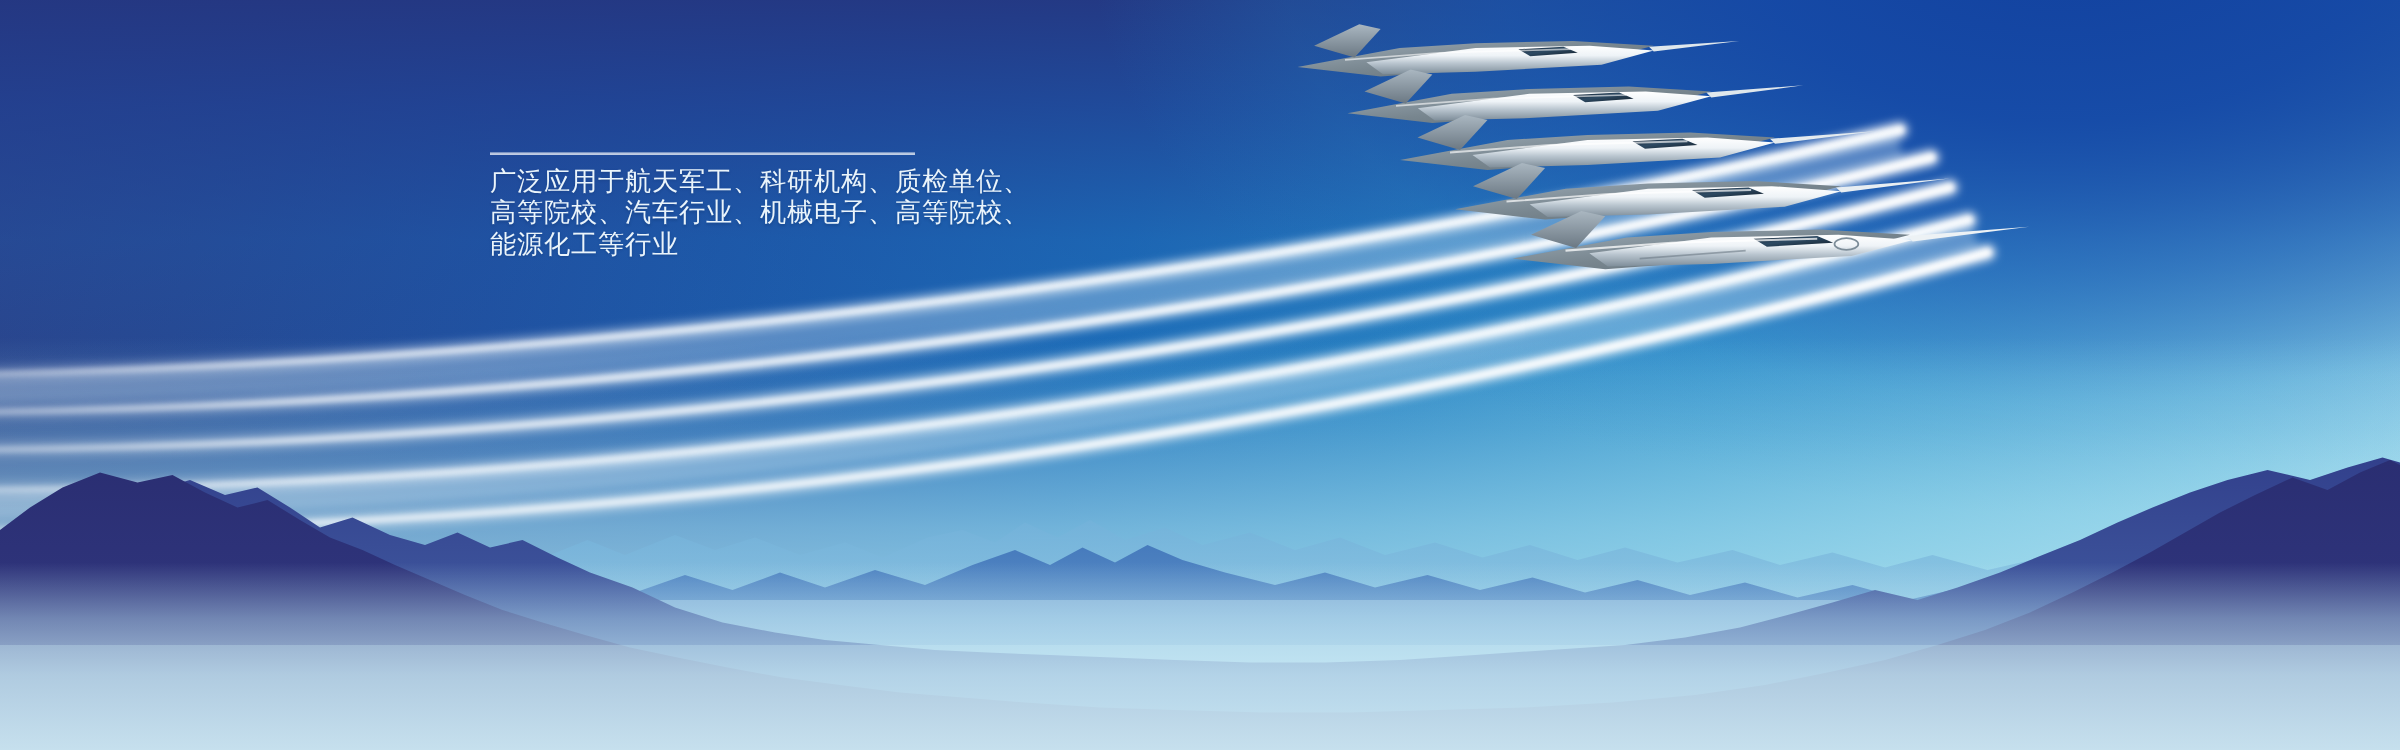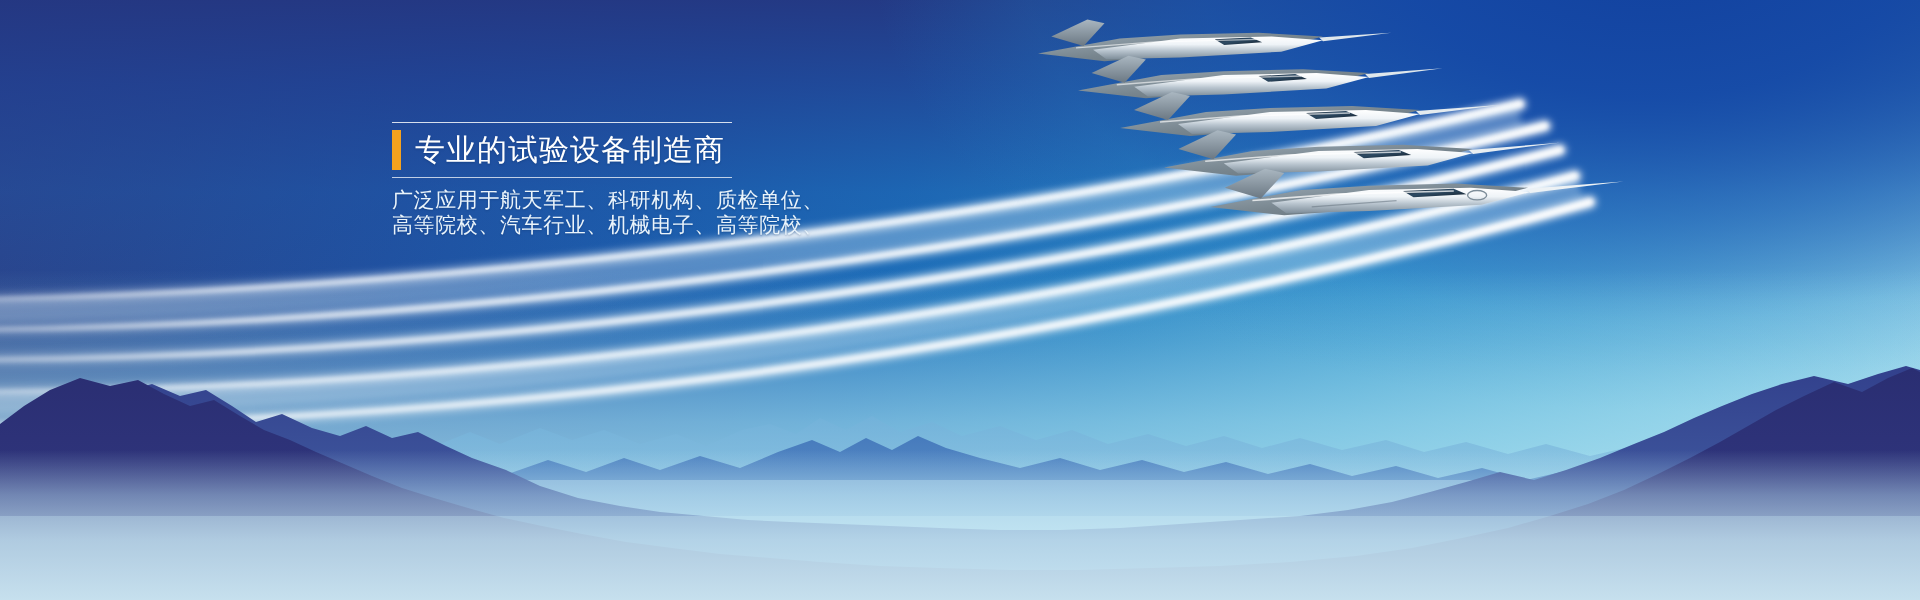--- a/index.html
+++ b/index.html
@@ -334,26 +334,23 @@
       L 1834 42 L 1862 52 L 1888 38 L 1912 28 L 1920 32 L 1920 260 L 0 260 Z"></path>
 
     <rect x="0" y="176" width="1920" height="84" fill="#d6f2f9" opacity="0.30"></rect>
   </svg>
   <div class="mist-band"></div>
 
   <div class="headline-block">
 
     <div class="rule"></div>
 
-    <div class="headline-row">
-      <div class="accent-bar"></div>
-      <div class="headline-text">专业的试验设备制造商</div>
-    </div>
 
     <div class="rule-bottom"></div>
 
     <div class="subtext">
       <div>广泛应用于航天军工、科研机构、质检单位、</div>
       <div>高等院校、汽车行业、机械电子、高等院校、</div>
+      <div>能源化工等行业</div>
     </div>
   </div>
 
 </div>
 
 </body></html>

